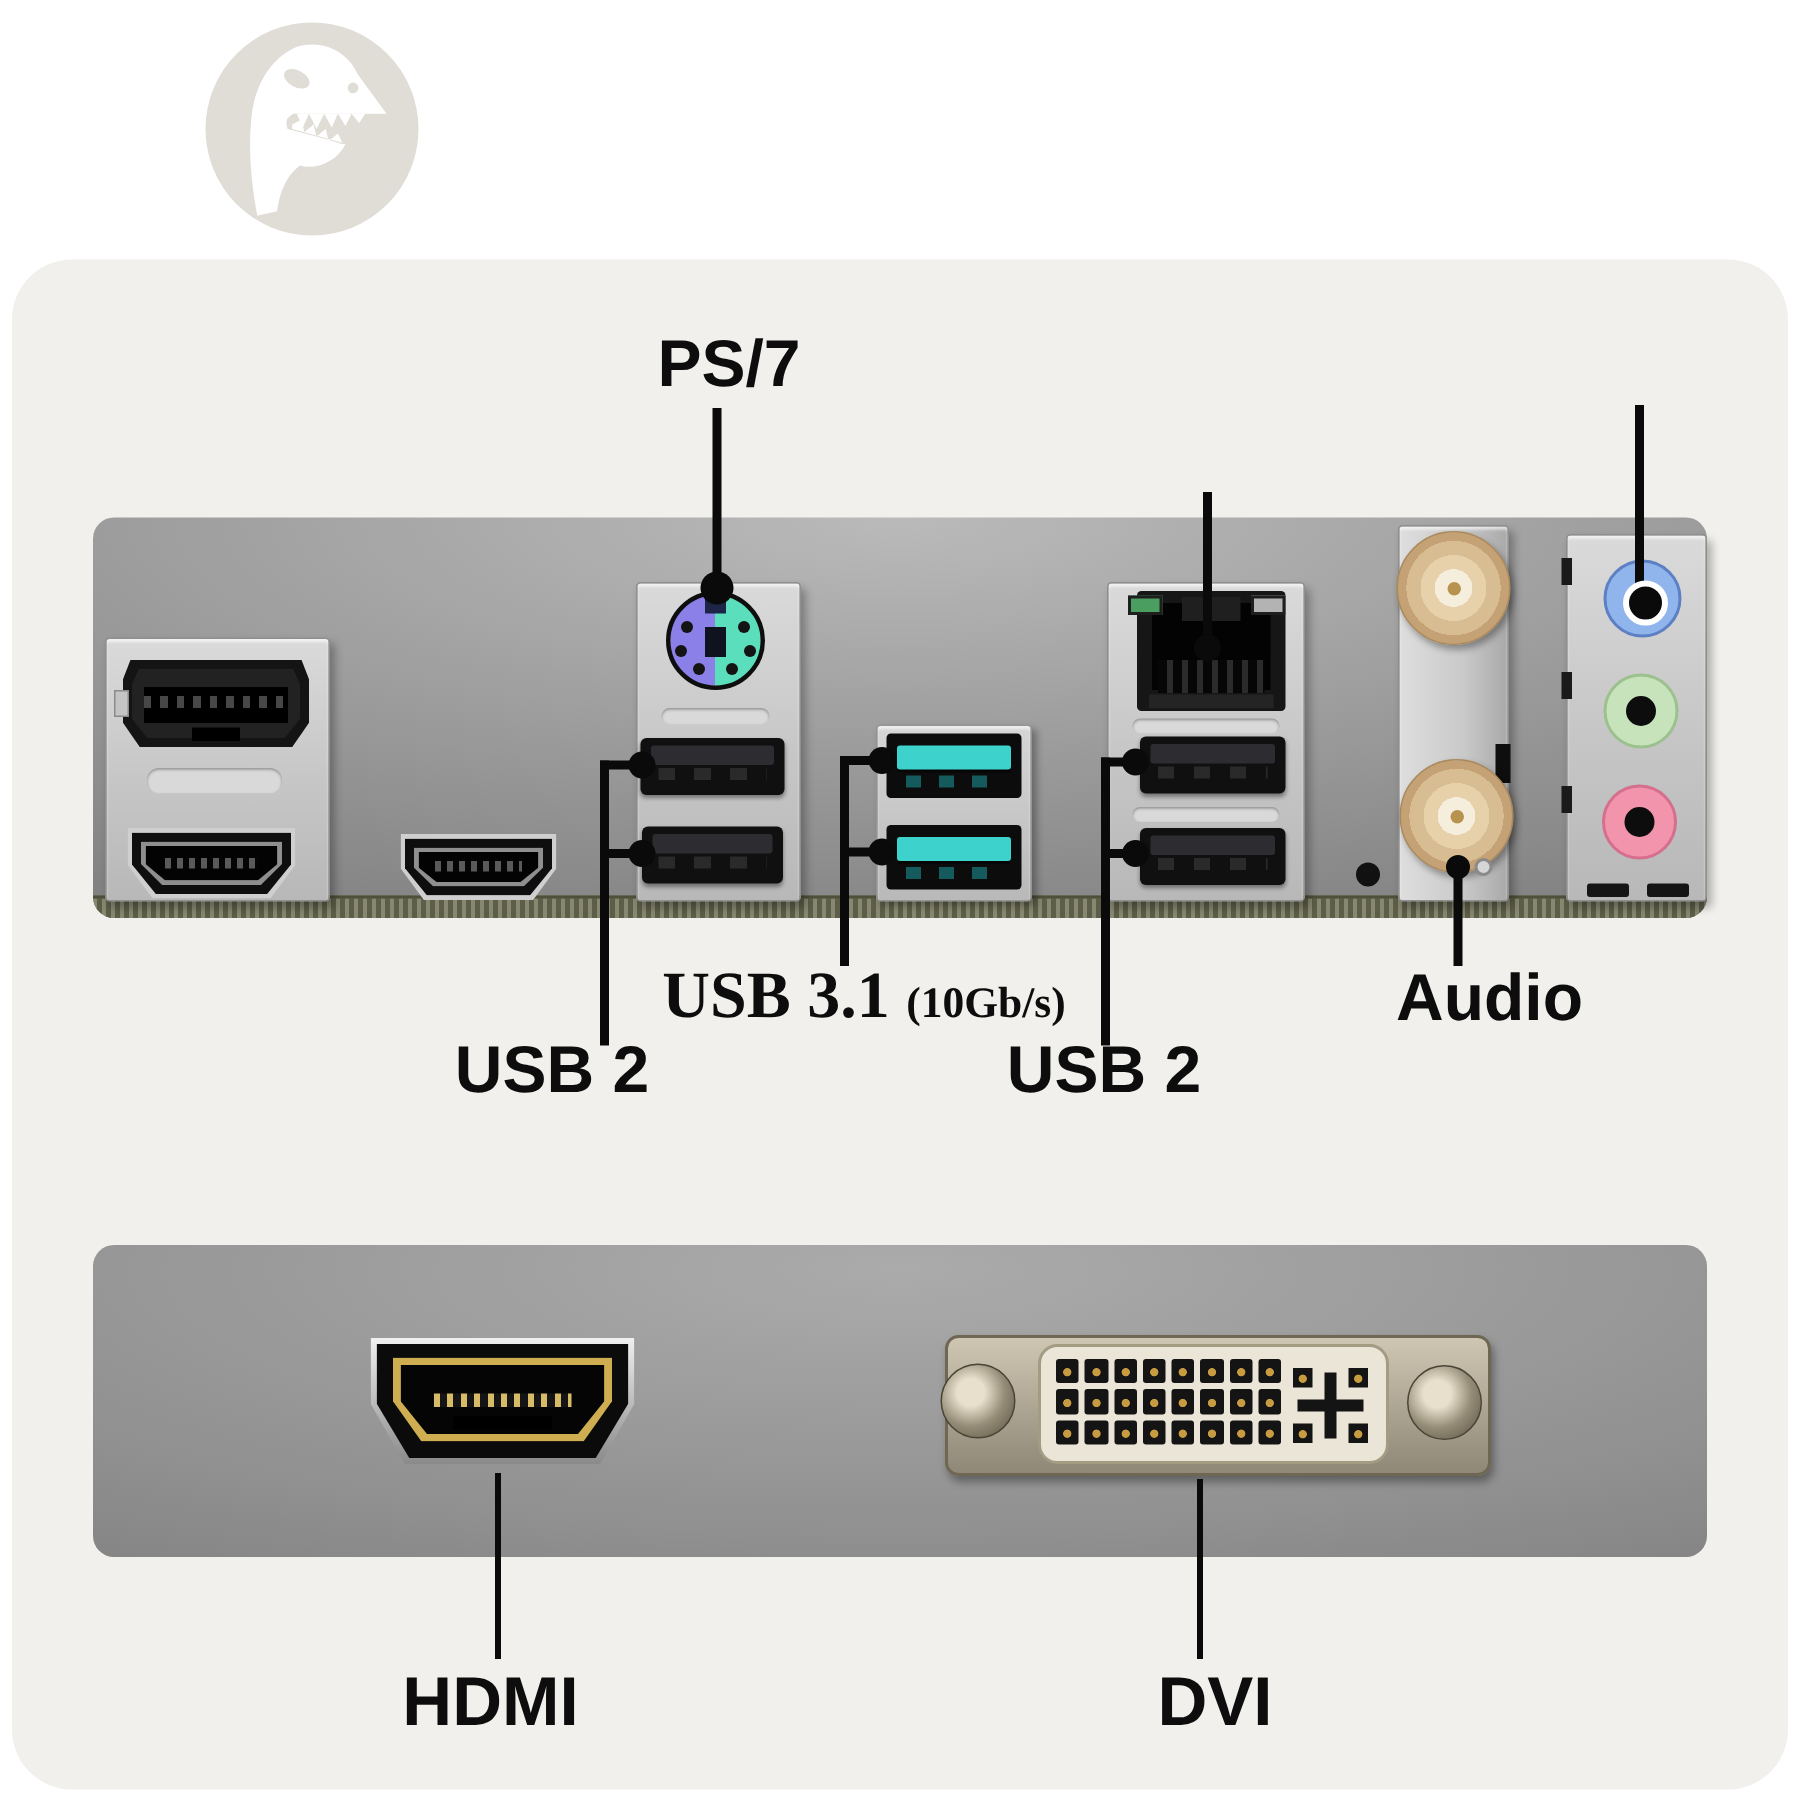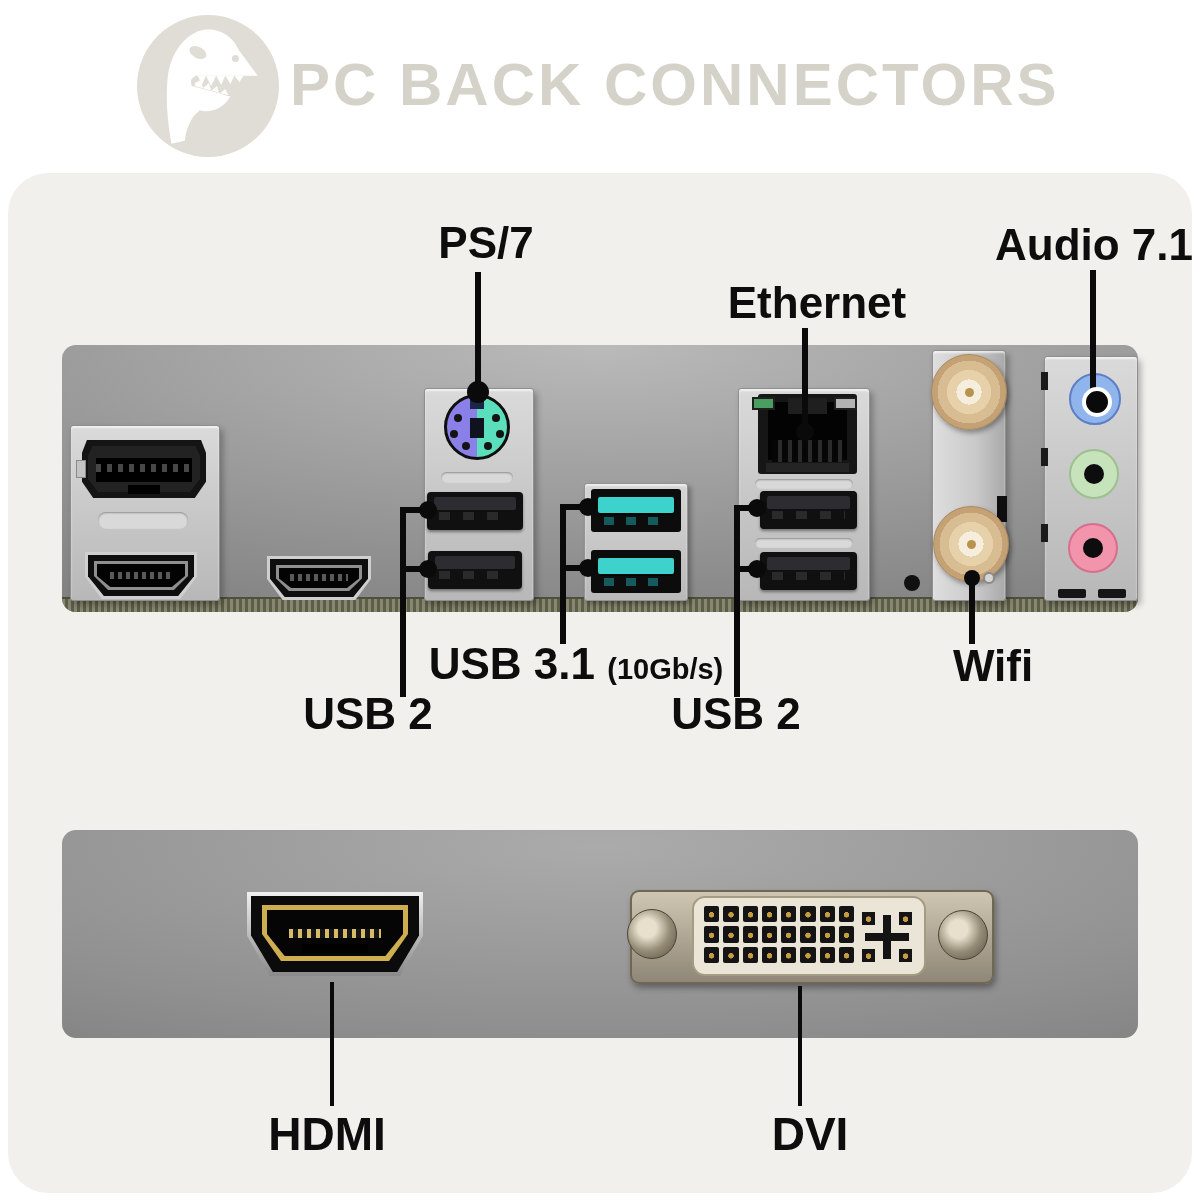--- a/index.html
+++ b/index.html
@@ -174,21 +174,21 @@
   #ln-usbL-h2{left:400px;top:566px;width:32px;height:6px;}
   #dot-usbL1{left:419px;top:501px;width:18px;height:18px;}
   #dot-usbL2{left:419px;top:560px;width:18px;height:18px;}
   #lbl-usb2L{left:368px;top:691px;}
 
   #ln-usb3-v{left:560px;top:504px;width:6px;height:140px;}
   #ln-usb3-h1{left:560px;top:504px;width:32px;height:6px;}
   #dot-usb31{left:579px;top:498px;width:18px;height:18px;}
   #ln-usb3-h2{left:560px;top:565px;width:32px;height:6px;}
   #dot-usb32{left:579px;top:559px;width:18px;height:18px;}
-  #lbl-usb31{left:576px;top:641px;}
+  #lbl-usb31{left:576px;top:641px;font-family:Liberation Serif, serif;}
 
   #ln-usbR-v{left:734px;top:505px;width:6px;height:192px;}
   #ln-usbR-h1{left:734px;top:505px;width:28px;height:6px;}
   #ln-usbR-h2{left:734px;top:566px;width:28px;height:6px;}
   #dot-usbR1{left:748px;top:499px;width:18px;height:18px;}
   #dot-usbR2{left:748px;top:560px;width:18px;height:18px;}
   #lbl-usb2R{left:736px;top:691px;}
 
   #dot-wifi{left:964px;top:570px;width:16px;height:16px;}
   #ln-wifi{left:969px;top:584px;width:6px;height:60px;}
@@ -239,21 +239,20 @@
       <path fill="#ffffff" d="M60,16 C80,10 95,22 100,34 L119,60 L96,62 L58,60
         C54,62 52,64 54,70 L92,80 C86,92 72,97 62,94 C54,100 49,110 47,124
         L34,127 C29,100 28,76 31,56 C35,36 46,22 60,16 Z"></path>
       <path fill="var(--logo-bg)" d="M58,60 L118,60 L90,80 L55,68 Z"></path>
       <path fill="#ffffff" d="M60,60 L64,69 L68,60 L73,70 L78,60 L83,69 L87,60 L92,68 L96,60 L101,66 L105,60 Z"></path>
       <path fill="#ffffff" d="M57,67 L63,64 L65,72 L71,67 L73,75 L79,70 L81,78 L87,73 L90,79 L57,70 Z"></path>
       <ellipse cx="60" cy="37" rx="9" ry="5.5" fill="var(--logo-bg)" transform="rotate(28 60 37)"></ellipse>
       <circle cx="97" cy="43" r="3.5" fill="var(--logo-bg)"></circle>
     </svg>
   </div>
-  <div class="abs title">PC BACK CONNECTORS</div>
 
   <div class="abs card"></div>
 
   <div class="abs io-panel" id="panel-top">
     <div class="abs pcb"></div>
   </div>
 
   <div class="abs bracket" id="dp-bracket"></div>
   <div class="abs groove" id="gr-dp"></div>
   <div class="abs" id="dp-port">
@@ -347,25 +346,23 @@
       <i class="hole"></i>
     </div>
   <div class="abs jack" id="jack-pink">
       <i class="hole"></i>
     </div>
 
   <div class="abs label" id="lbl-ps2">PS/7</div>
   <div class="abs ln" id="ln-ps2"></div>
   <div class="abs dot" id="dot-ps2"></div>
 
-  <div class="abs label" id="lbl-eth">Ethernet</div>
   <div class="abs ln" id="ln-eth"></div>
   <div class="abs dot" id="dot-eth"></div>
 
-  <div class="abs label" id="lbl-audio">Audio 7.1</div>
   <div class="abs ln" id="ln-audio"></div>
   <div class="abs dot" id="dot-audio"></div>
 
   <div class="abs ln" id="ln-usbL-v"></div>
   <div class="abs ln" id="ln-usbL-h1"></div>
   <div class="abs ln" id="ln-usbL-h2"></div>
   <div class="abs dot" id="dot-usbL1"></div>
   <div class="abs dot" id="dot-usbL2"></div>
   <div class="abs label" id="lbl-usb2L">USB 2</div>
 
@@ -381,21 +378,21 @@
 
   <div class="abs ln" id="ln-usbR-v"></div>
   <div class="abs ln" id="ln-usbR-h1"></div>
   <div class="abs ln" id="ln-usbR-h2"></div>
   <div class="abs dot" id="dot-usbR1"></div>
   <div class="abs dot" id="dot-usbR2"></div>
   <div class="abs label" id="lbl-usb2R">USB 2</div>
 
   <div class="abs dot" id="dot-wifi"></div>
   <div class="abs ln" id="ln-wifi"></div>
-  <div class="abs label" id="lbl-wifi">Wifi</div>
+  <div class="abs label" id="lbl-wifi">Audio</div>
 
   <div class="abs io-panel" id="panel-bottom"></div>
 
   <div class="abs" id="hdmi-big">
     <i class="c1 clipT"></i>
       <i class="c2 clipT"></i>
       <i class="c3 clipT"></i>
       <i class="c4 clipT"></i>
     <i class="pins"></i>
       <i class="slot"></i>

